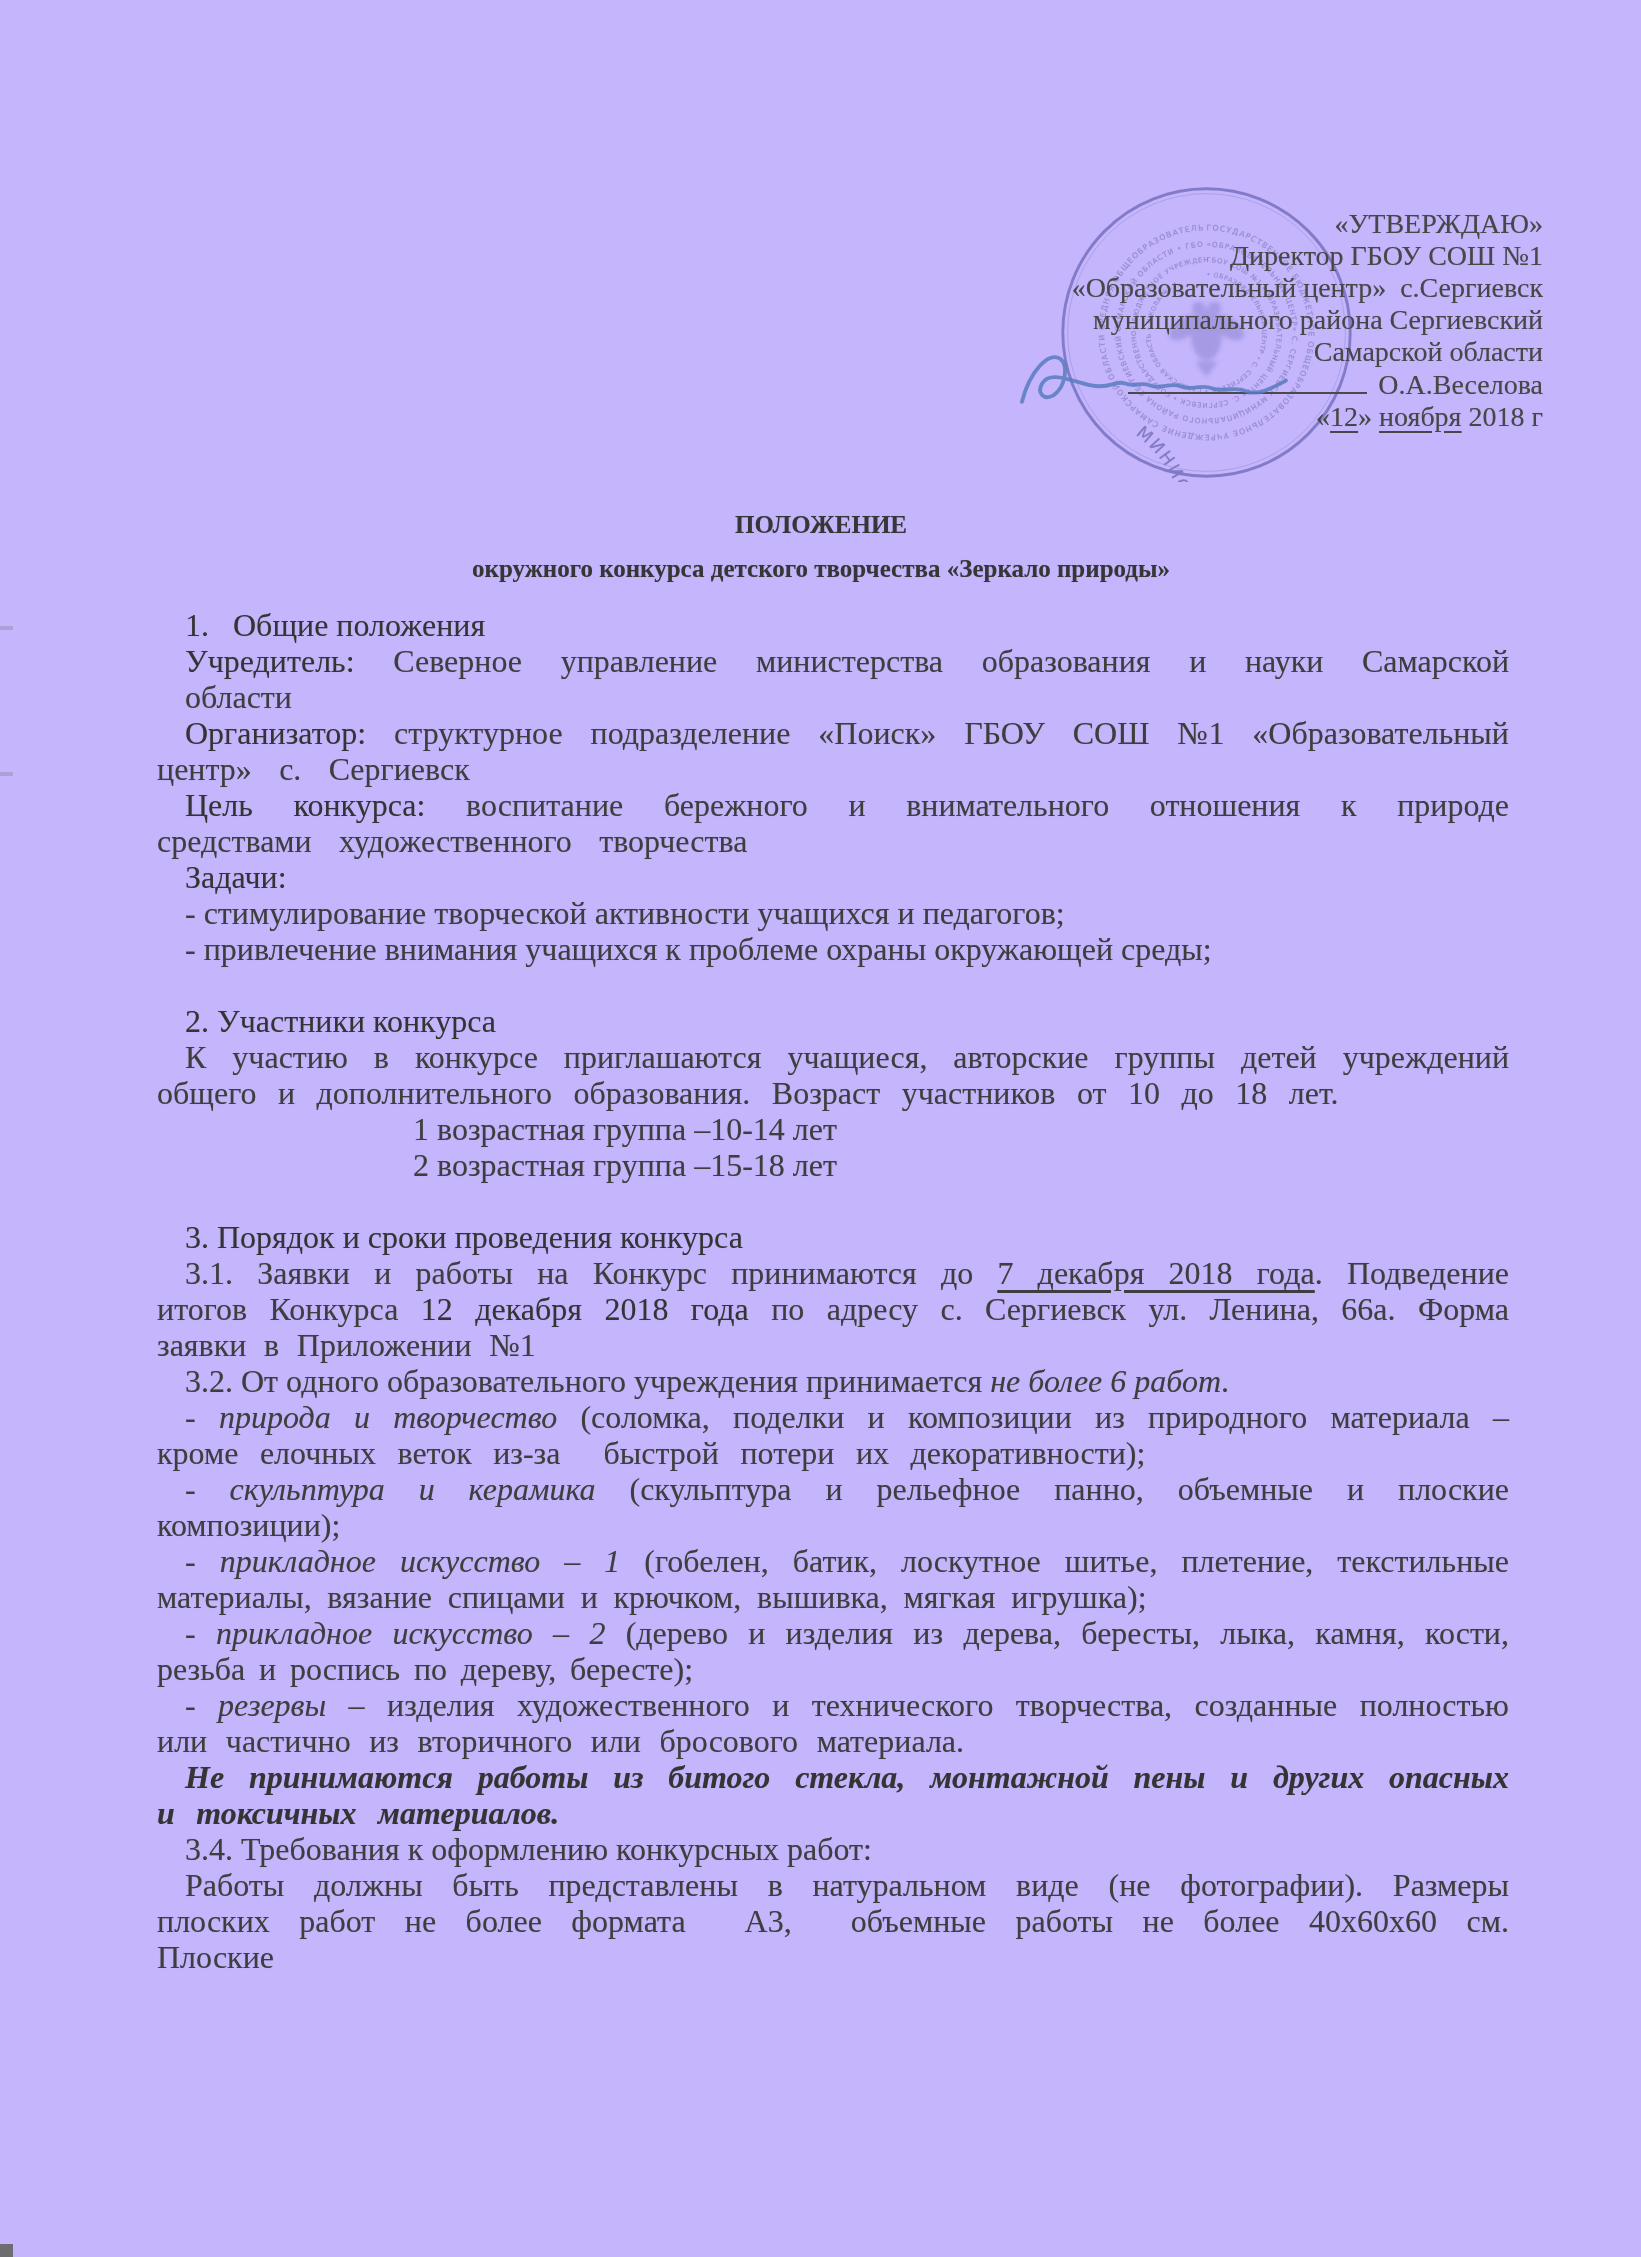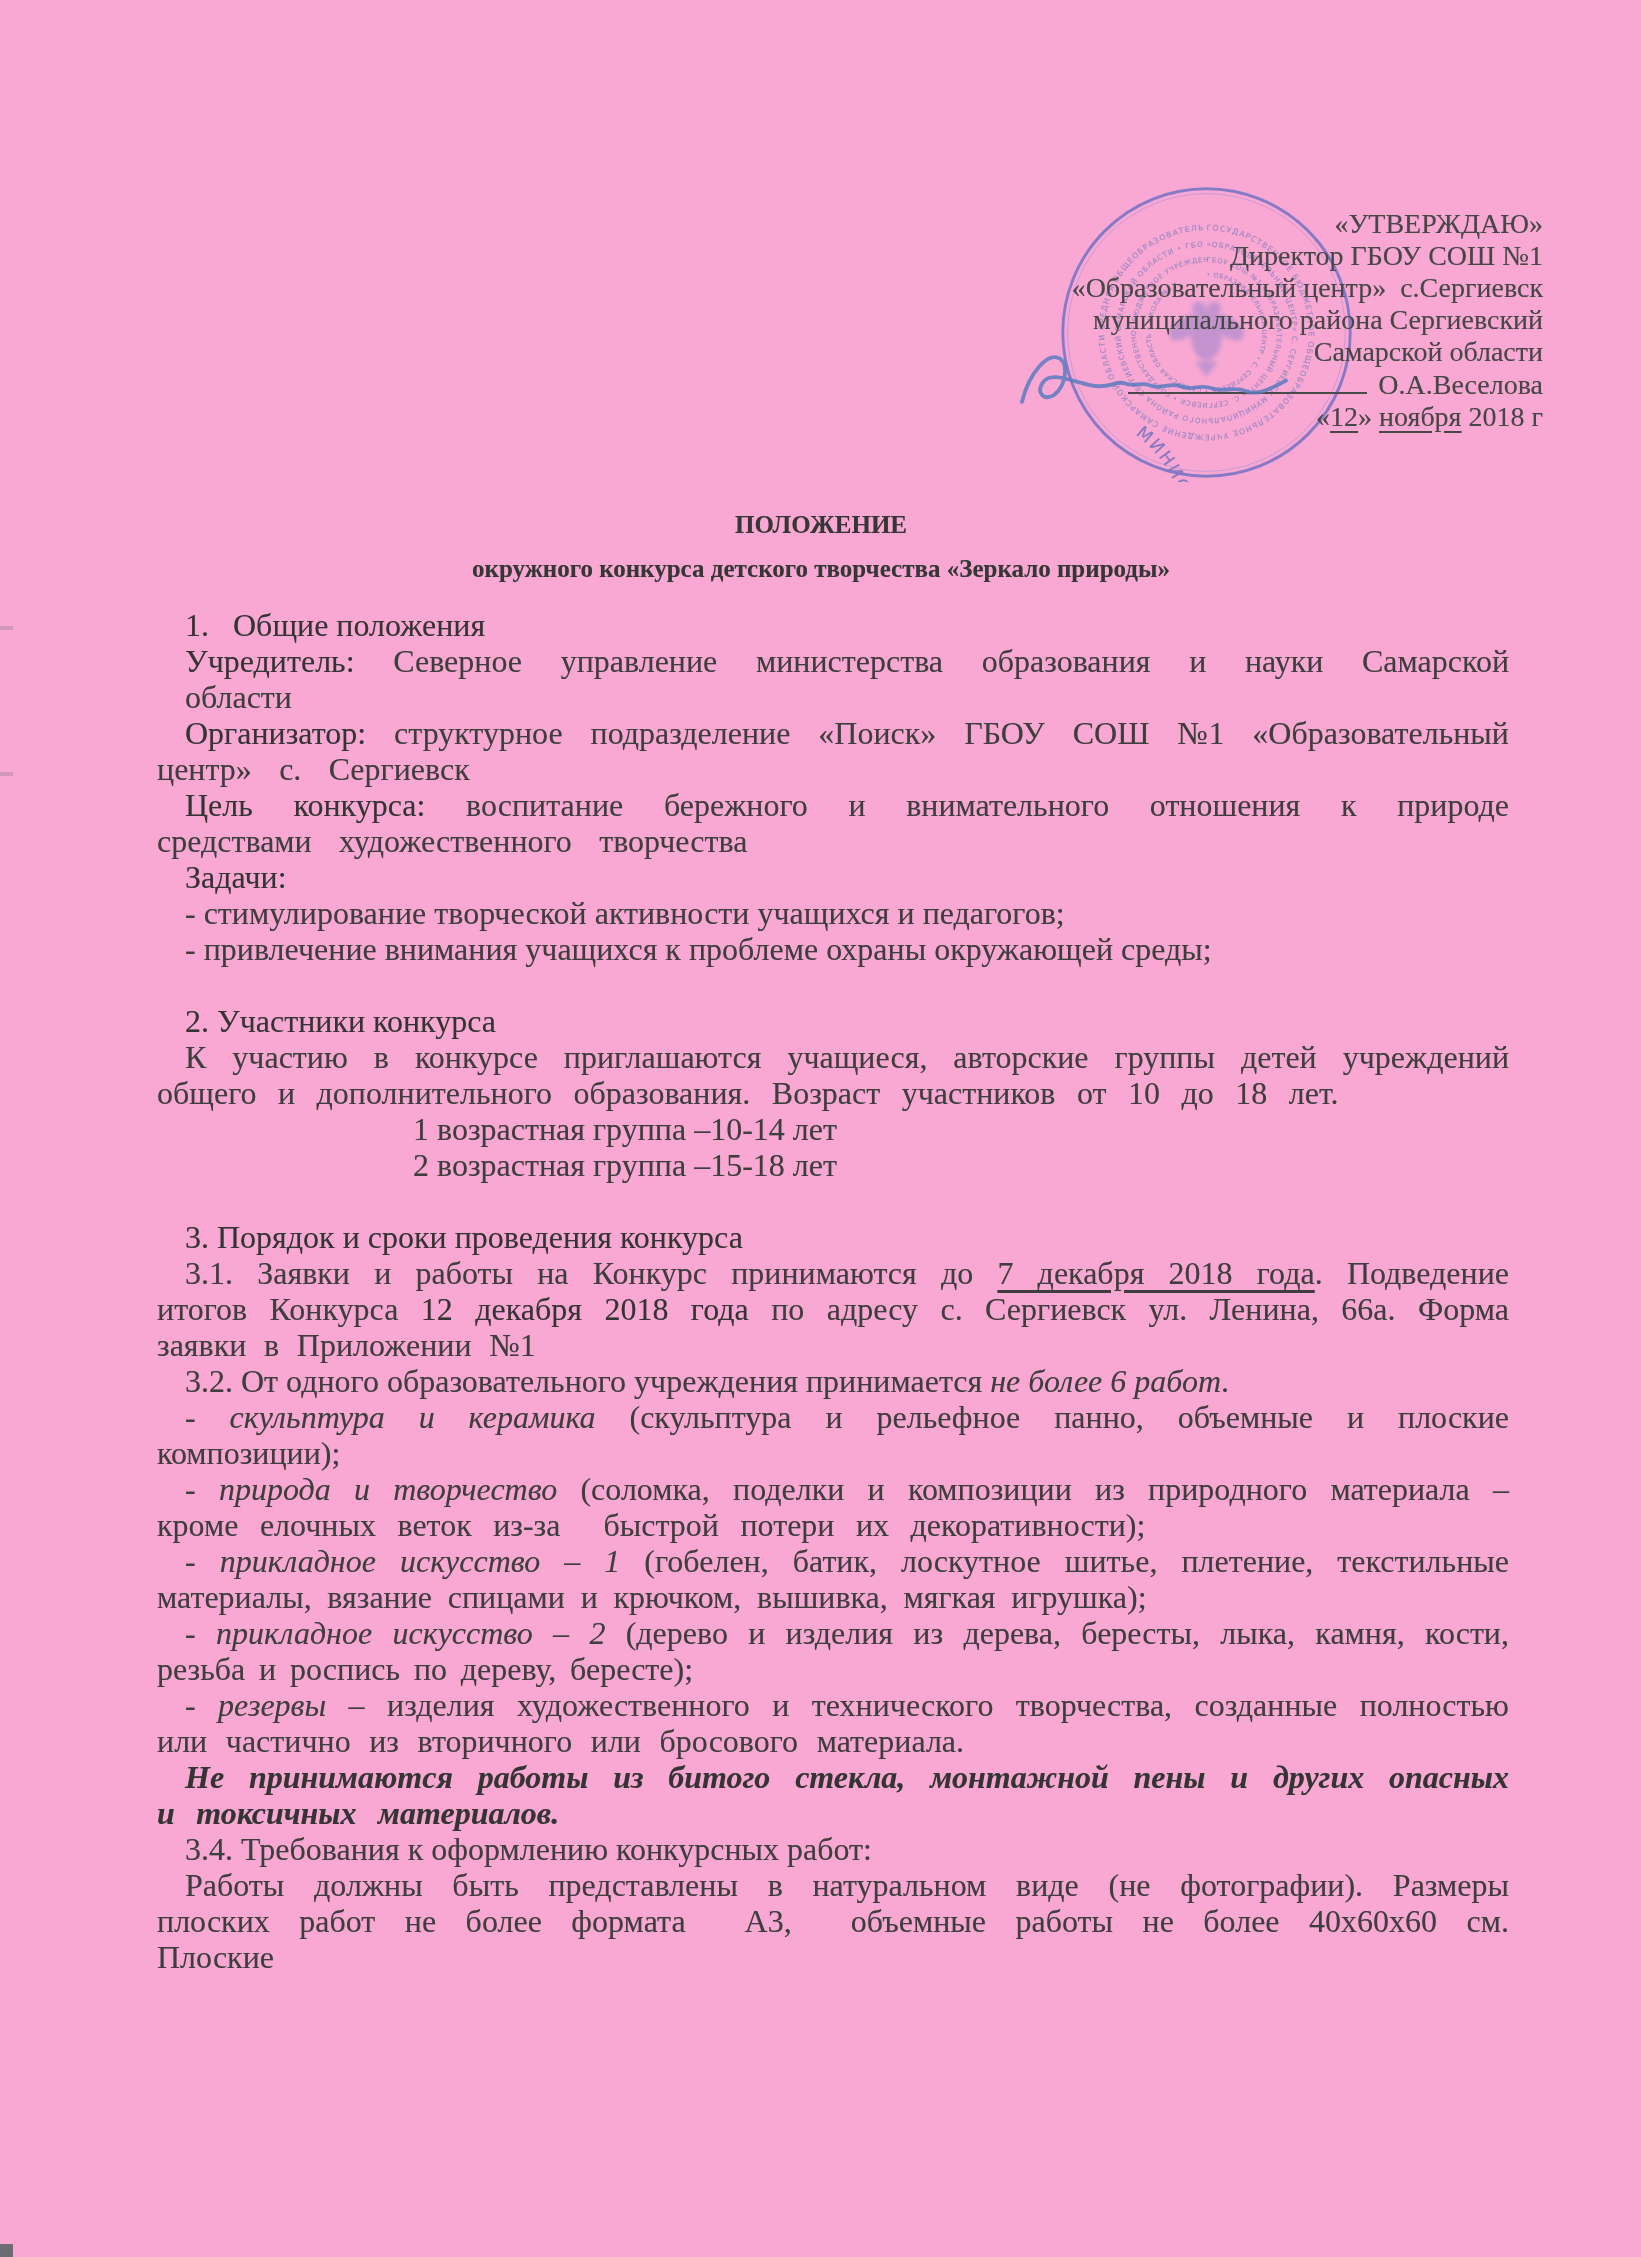--- a/index.html
+++ b/index.html
@@ -1,18 +1,18 @@
 <!DOCTYPE html>
 <html lang="ru"><head>
 <meta charset="utf-8">
 <style>
   html,body{margin:0;padding:0;background:#fcfcfb;}
   .page{
     position:relative; width:1641px; height:2257px;
-    background:#f9a8d4; overflow:hidden;
+    background:#c4b5fd; overflow:hidden;
     font-family:"Liberation Serif", serif;
     color:#3f3f3f;
     text-shadow:0 0 0.7px rgba(90,90,90,.45);
   }
   
   .approval{
     position:absolute; top:208px; right:98px; width:637px;
     text-align:right; font-size:28px; line-height:32px;
     color:#474747; z-index:3;
   }
@@ -140,22 +140,22 @@
       <p class="bl ml"><span class="s-n">- привлечение внимания учащихся к проблеме охраны окружающей среды;</span></p>
       <div class="spacer"></div>
       <p class="bl ml"><span class="s-b">2. Участники конкурса</span></p>
       <p class="bl ind j ws14"><span class="s-n">К участию в конкурсе приглашаются учащиеся, авторские группы детей учреждений общего и дополнительного образования. Возраст участников от 10 до 18 лет.</span></p>
       <p class="bl age"><span class="s-n">1 возрастная группа –10-14 лет</span></p>
       <p class="bl age"><span class="s-n">2 возрастная группа –15-18 лет</span></p>
       <div class="spacer"></div>
       <p class="bl ml"><span class="s-b">3. Порядок и сроки проведения конкурса</span></p>
       <p class="bl ind j ws10"><span class="s-n">3.1. Заявки и работы на Конкурс принимаются до </span><span class="s-u">7 декабря 2018 года</span><span class="s-n">. Подведение итогов Конкурса </span><span class="s-b">12 декабря 2018 года</span><span class="s-n"> по адресу с. Сергиевск ул. Ленина, 66а. Форма заявки в Приложении №1</span></p>
       <p class="bl ind j"><span class="s-n">3.2. От одного образовательного учреждения принимается </span><span class="s-i">не более 6 работ</span><span class="s-n">.</span></p>
+      <p class="bl ind j ws14"><span class="s-n">- </span><span class="s-i">природа и творчество </span><span class="s-n">(соломка, поделки и композиции из природного материала – кроме елочных веток из-за&nbsp; быстрой потери их декоративности);</span></p>
       <p class="bl ind j ws18"><span class="s-n">- </span><span class="s-i">скульптура и керамика </span><span class="s-n">(скульптура и рельефное панно, объемные и плоские композиции);</span></p>
-      <p class="bl ind j ws14"><span class="s-n">- </span><span class="s-i">природа и творчество </span><span class="s-n">(соломка, поделки и композиции из природного материала – кроме елочных веток из-за&nbsp; быстрой потери их декоративности);</span></p>
       <p class="bl ind j ws8"><span class="s-n">- </span><span class="s-i">прикладное искусство – 1 </span><span class="s-n">(гобелен, батик, лоскутное шитье, плетение, текстильные материалы, вязание спицами и крючком, вышивка, мягкая игрушка);</span></p>
       <p class="bl ind j ws6"><span class="s-n">- </span><span class="s-i">прикладное искусство – 2 </span><span class="s-n">(дерево и изделия из дерева, бересты, лыка, камня, кости, резьба и роспись по дереву, бересте);</span></p>
       <p class="bl ind j ws11"><span class="s-n">- </span><span class="s-i">резервы </span><span class="s-n">– изделия художественного и технического творчества, созданные полностью или частично из вторичного или бросового материала.</span></p>
       <p class="bl ind j ws14"><span class="s-bi">Не принимаются работы из битого стекла, монтажной пены и других опасных и токсичных материалов.</span></p>
       <p class="bl ind"><span class="s-n">3.4. Требования к оформлению конкурсных работ:</span></p>
       <p class="bl ind j jl ws18"><span class="s-n">Работы должны быть представлены в натуральном виде (не фотографии). Размеры плоских работ не более формата &nbsp;А3, &nbsp;объемные работы не более 40х60х60 см. Плоские</span></p>
     </div>
 
   <div class="edge-smudge smudge-1"></div>
   <div class="edge-smudge smudge-2"></div>

